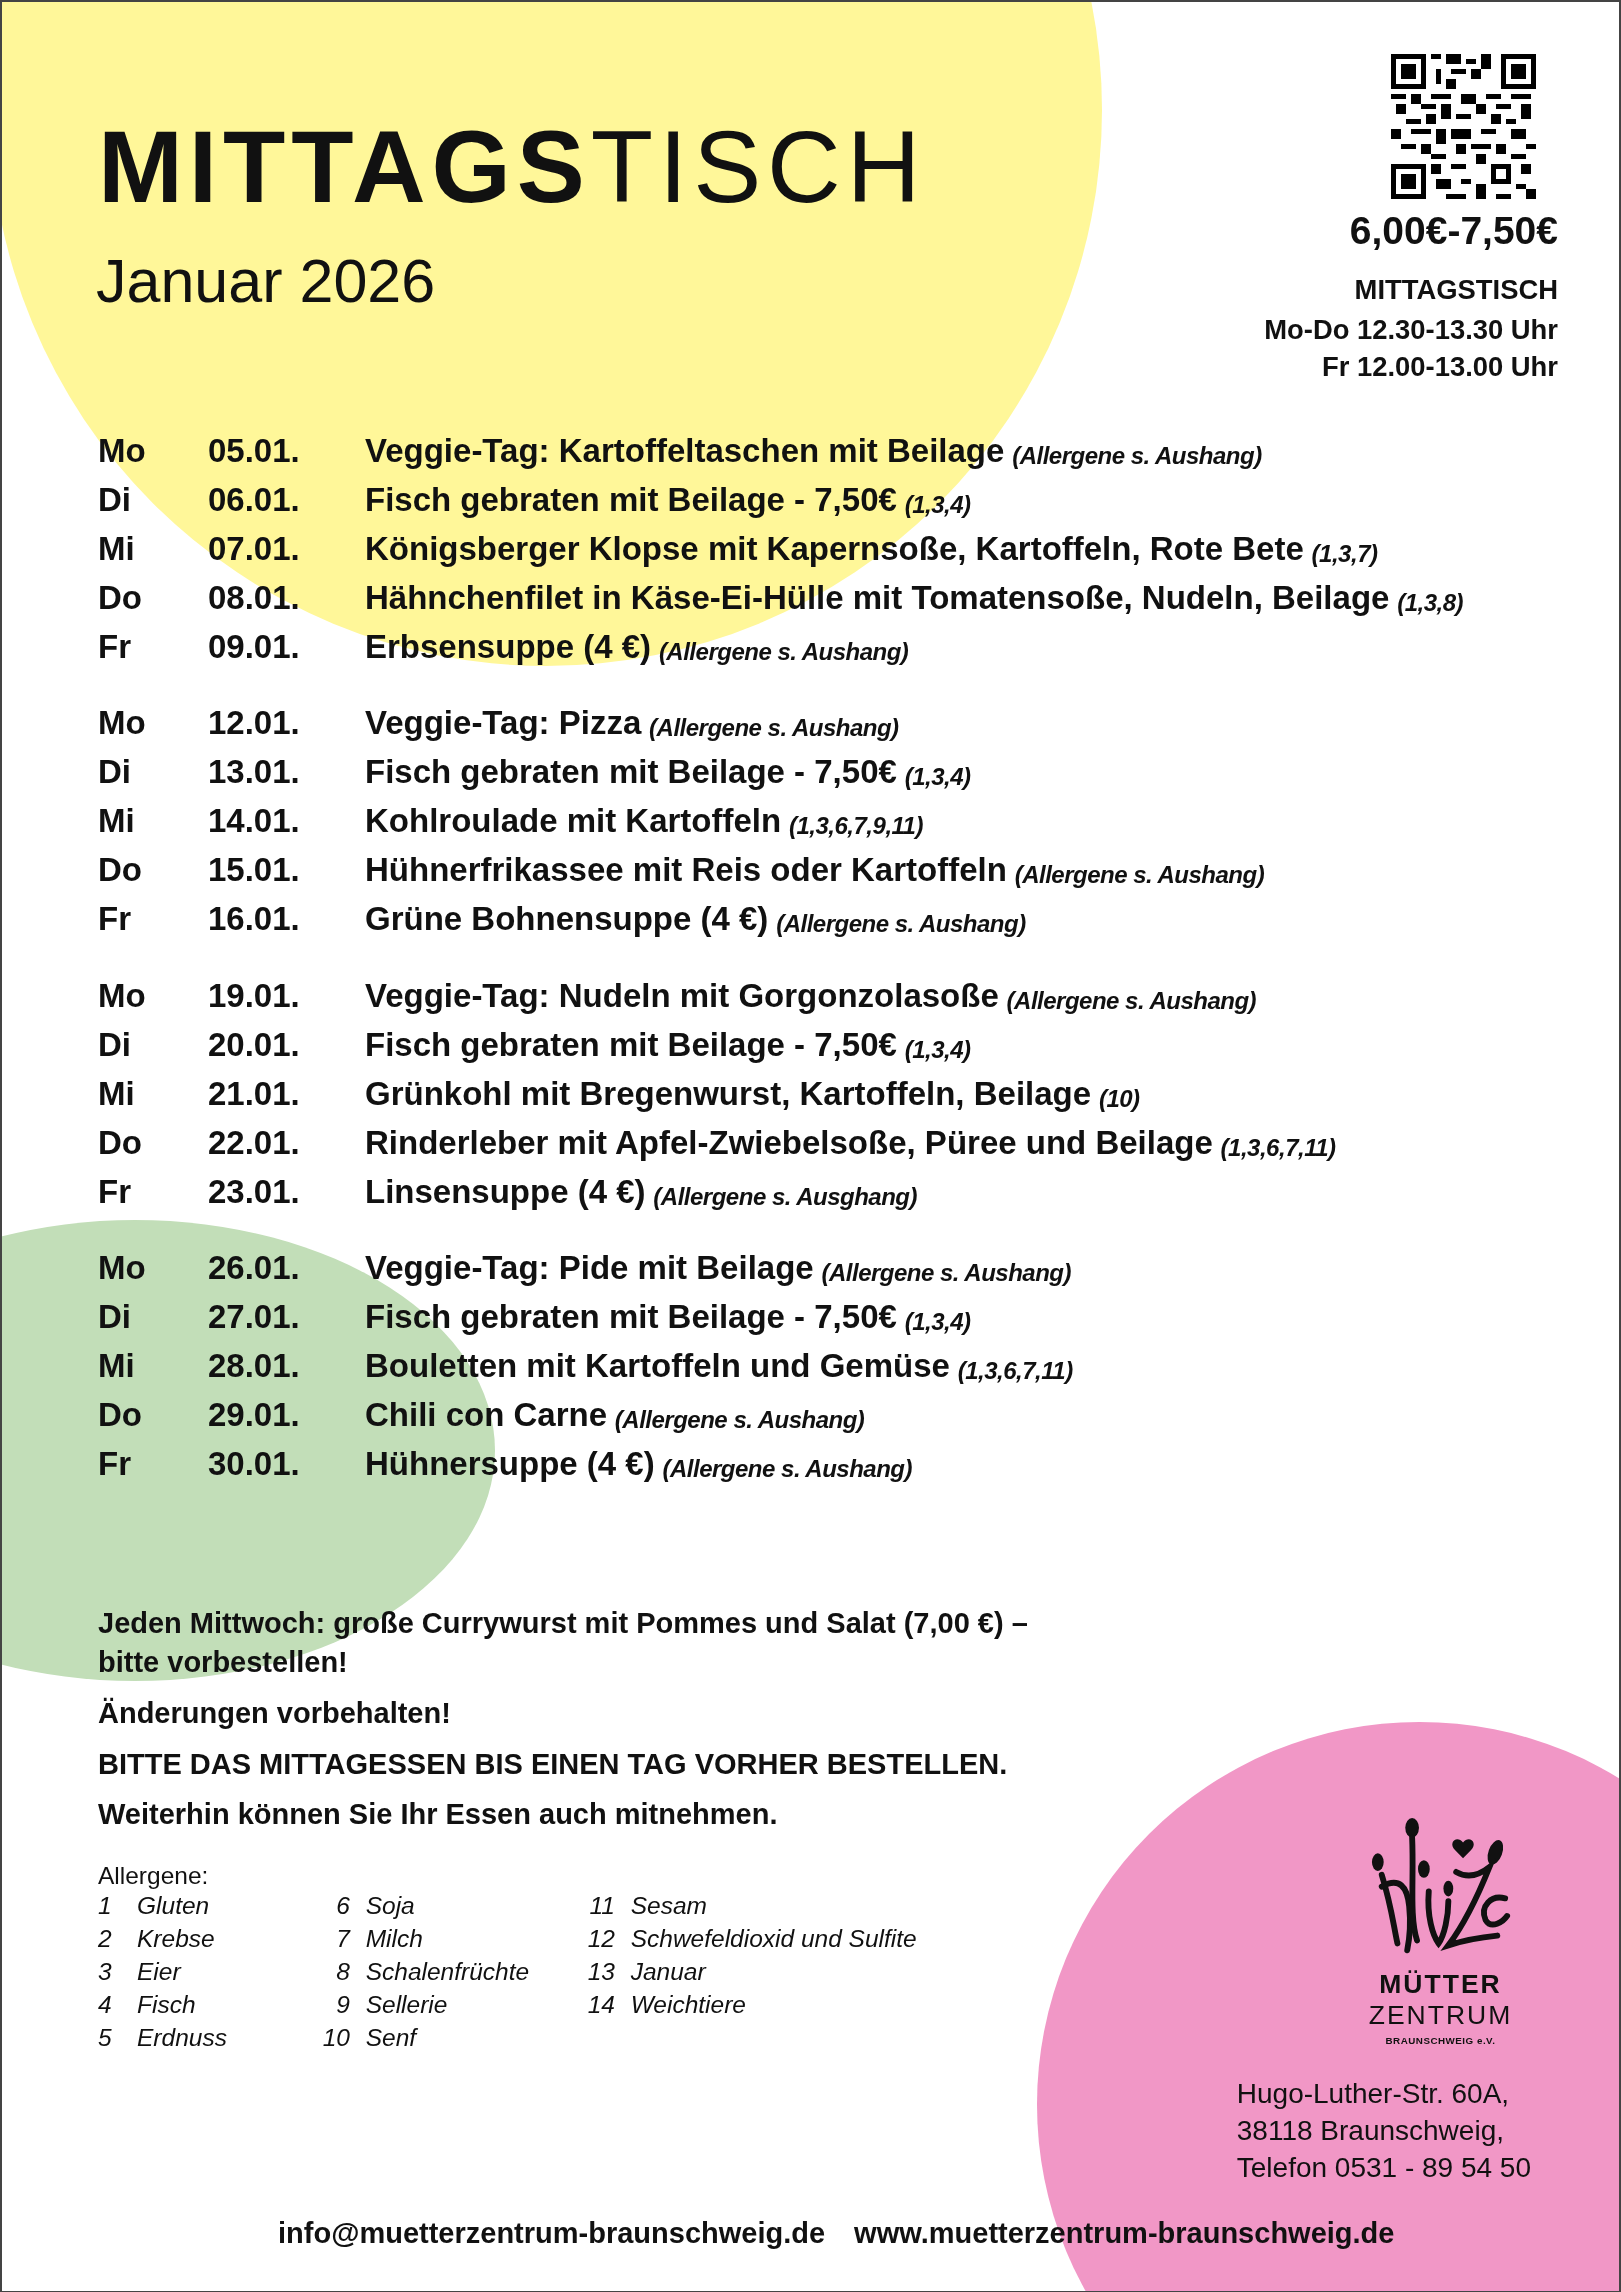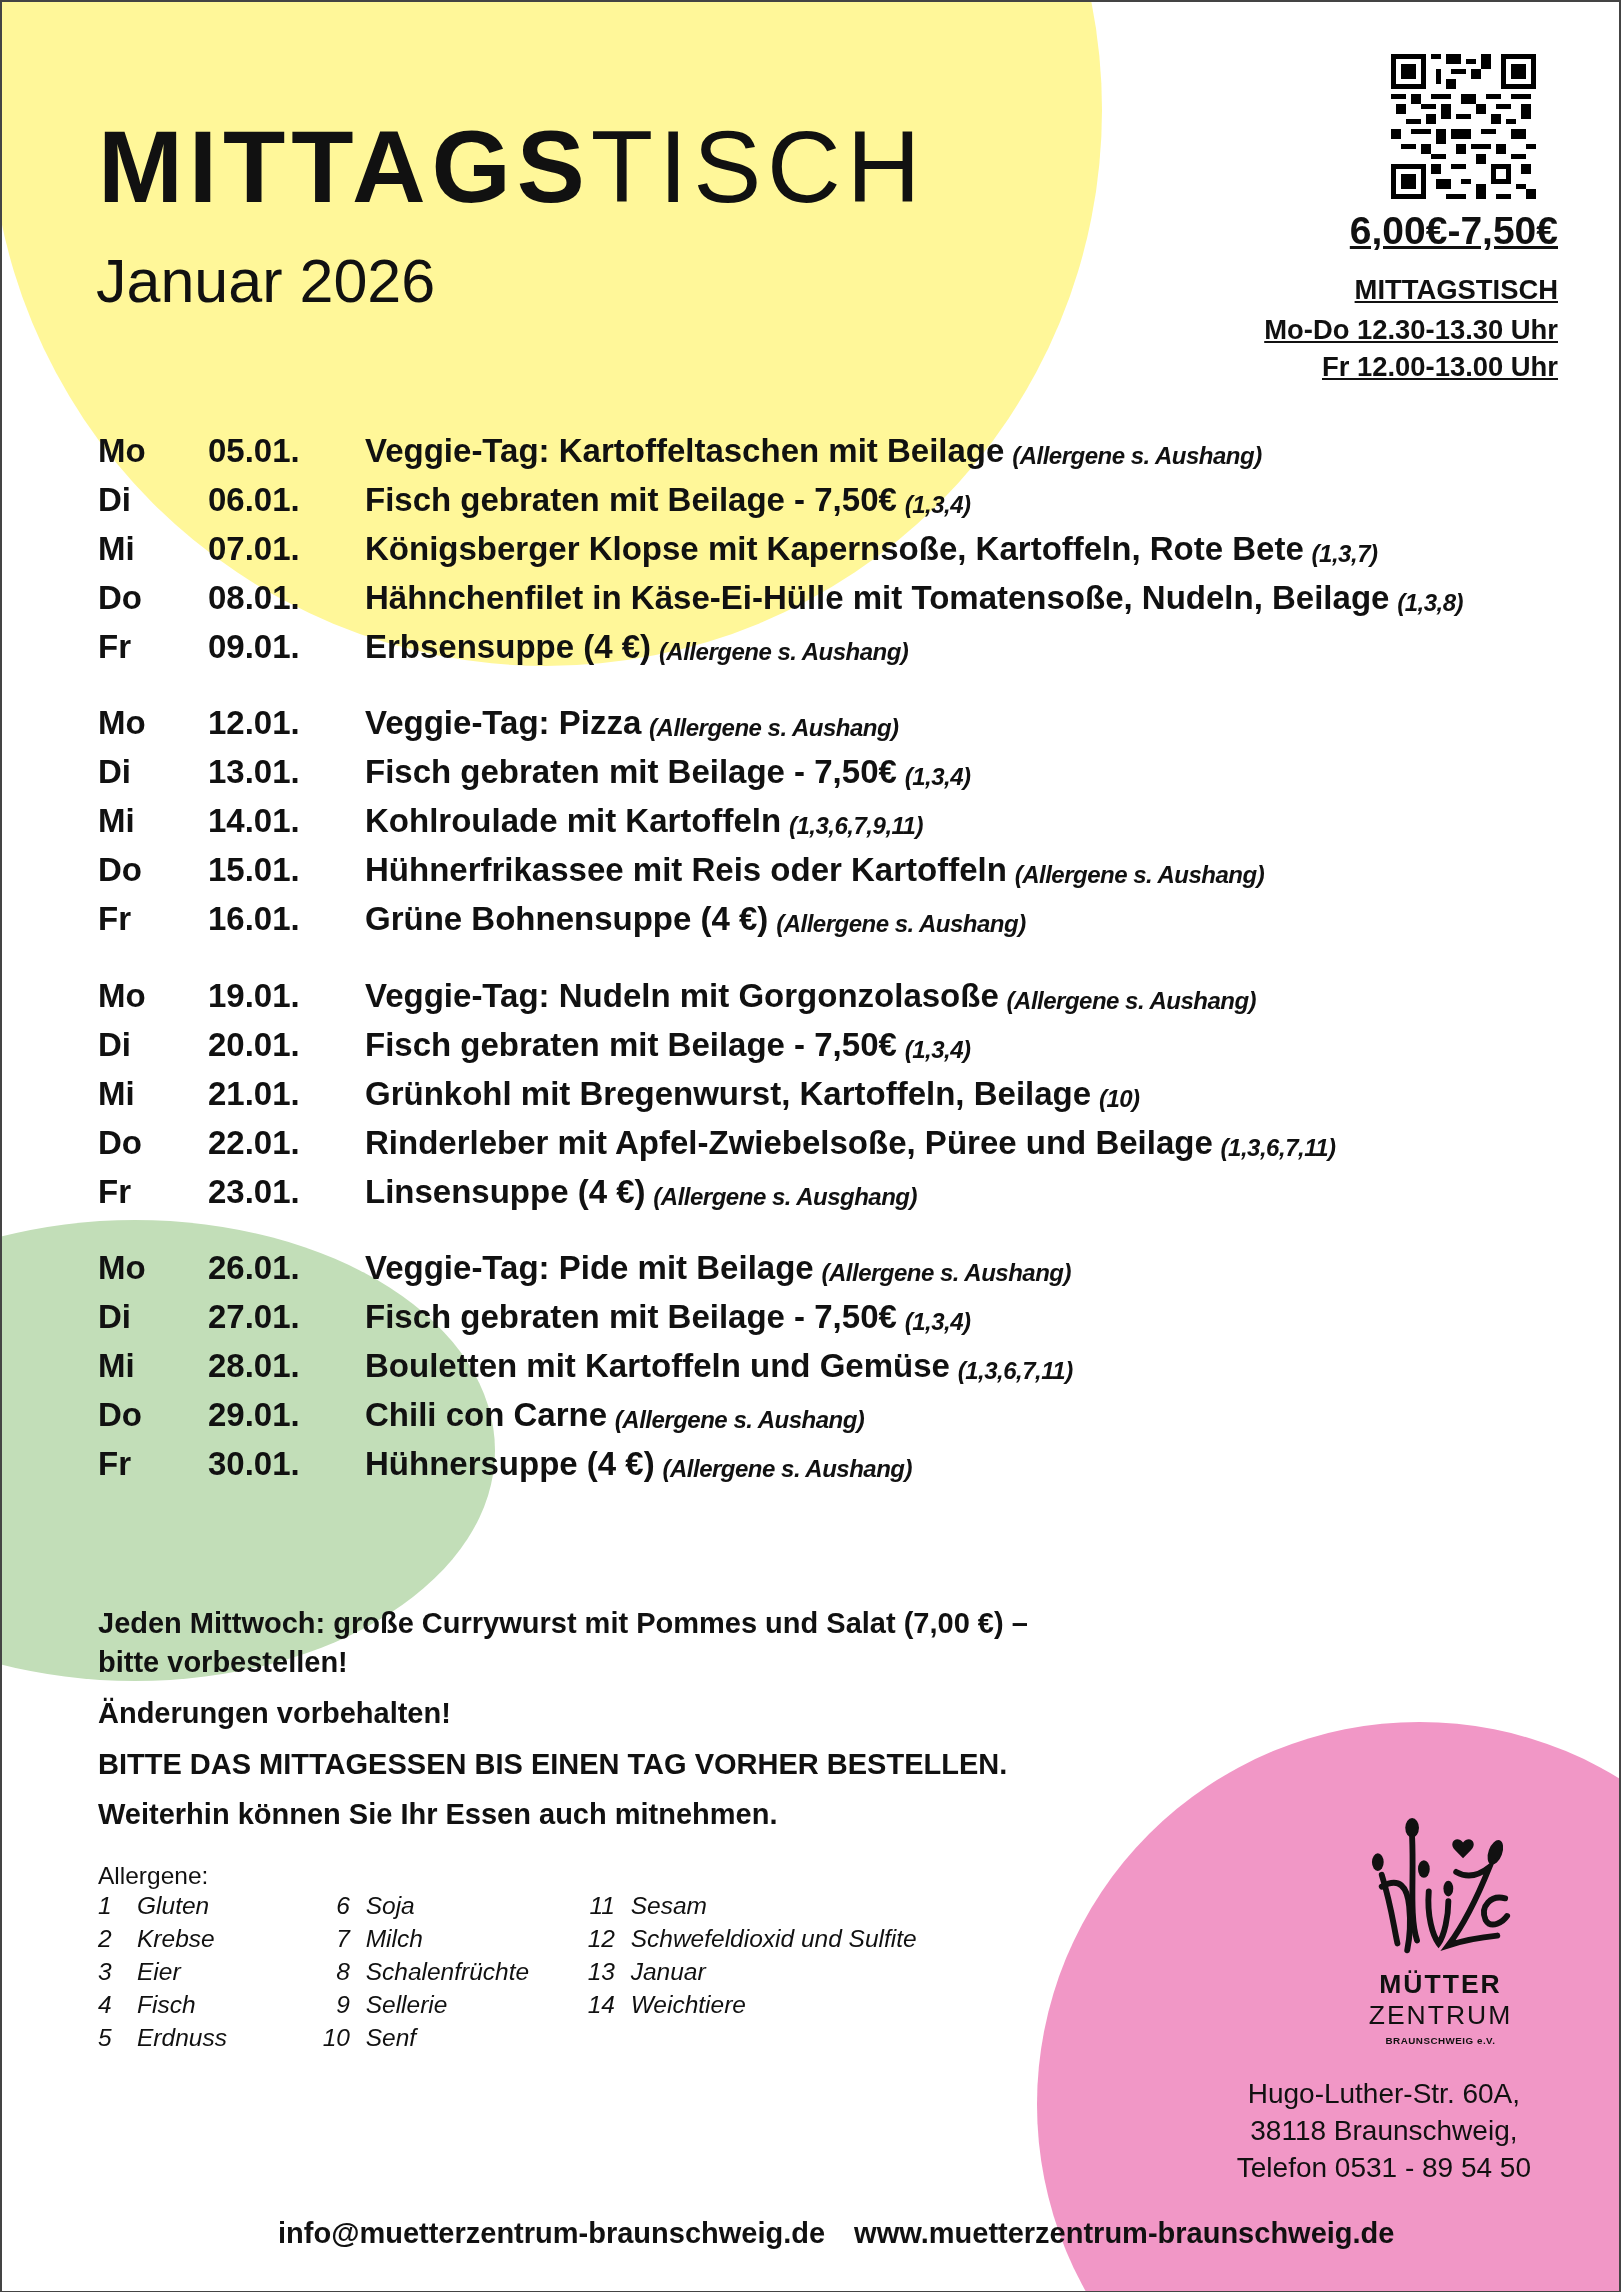--- a/index.html
+++ b/index.html
@@ -26,21 +26,21 @@
     white-space: nowrap;
   }
   .title .b { font-weight: 700; }
   .title .l { font-weight: 400; }
   .subtitle { left: 96px; top: 251px; font-size: 61px; line-height: 1; white-space: nowrap; }
 
   
   .qr { left: 1386px; top: 54px; width: 155px; height: 145px; }
   .qr svg { width: 100%; height: 100%; display: block; }
 
-  .info { right: 63px; text-align: left; font-weight: 700; white-space: nowrap; text-decoration: underline; }
+  .info { right: 63px; text-align: left; font-weight: 700; white-space: nowrap; }
   .price { top: 209px; font-size: 39px; }
   .info-head { top: 274px; font-size: 27.4px; }
   .hours1 { top: 314px; font-size: 27.4px; }
   .hours2 { top: 351px; font-size: 27.4px; }
 
   
   .menu { left: 98px; top: 421px; }
   .week { margin-bottom: 27.4px; }
   .row {
     display: flex; align-items: flex-end; height: 49px; font-size: 33px; font-weight: 700;
@@ -68,21 +68,21 @@
   .allergen .num { width: 39px; text-align: left; }
   .col2 .num, .col3 .num { text-align: right; width: 29px; margin-right: 15.7px; }
 
   
   .logo { left: 1367px; top: 1818px; width: 147px; text-align: center; }
   .logo svg { width: 142px; height: 147px; display: block; margin: 0 auto; }
   .logo-name1 { font-weight: 700; font-size: 26.5px; letter-spacing: 2px; margin-top: 3.9px; }
   .logo-name2 { font-weight: 400; font-size: 26.5px; letter-spacing: 2px; }
   .logo-name3 { font-weight: 700; font-size: 9.8px; letter-spacing: 0.5px; margin-top: 3.9px; }
 
-  .address { right: 90px; top: 2075px; text-align: center; font-size: 28px; line-height: 37px; white-space: nowrap; }
+  .address { right: 90px; top: 2075px; text-align: left; font-size: 28px; line-height: 37px; white-space: nowrap; }
 
   .contact { left: 278px; top: 2217px; font-size: 29px; font-weight: 700; white-space: nowrap; }
   .contact span + span { margin-left: 29px; }
 </style>
 </head>
 <body>
 
 <div class="blob blob-yellow"></div>
 <div class="blob blob-green"></div>
 <div class="blob blob-pink"></div>

